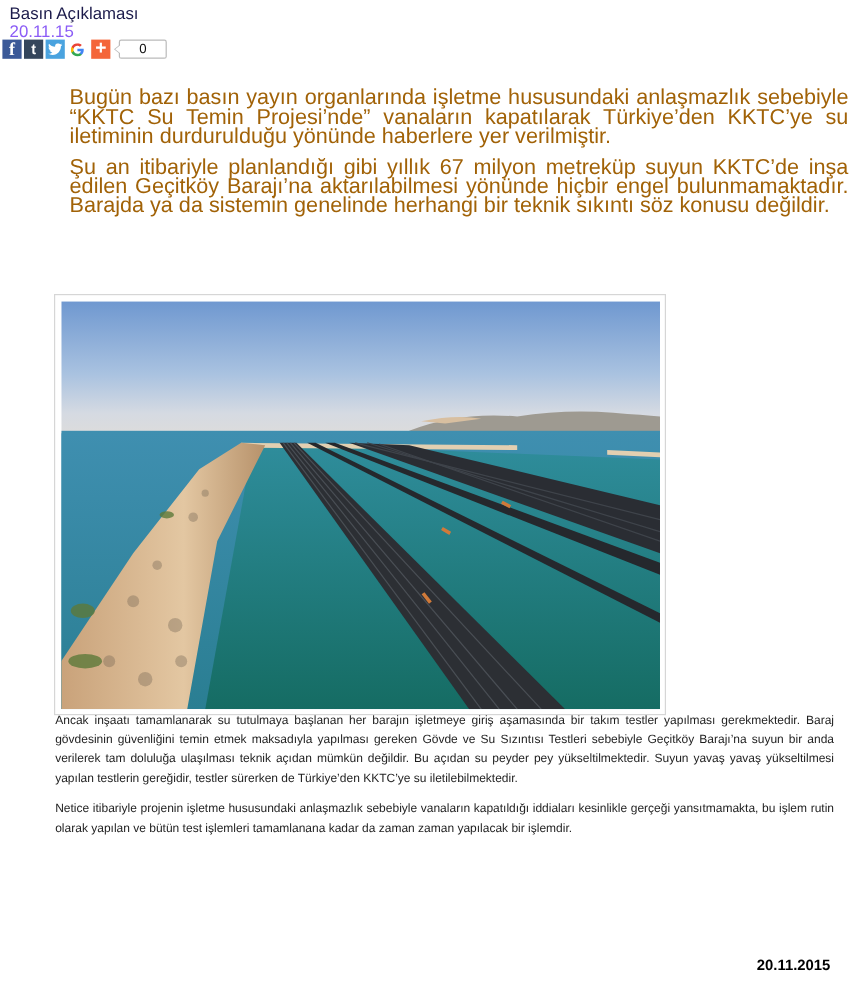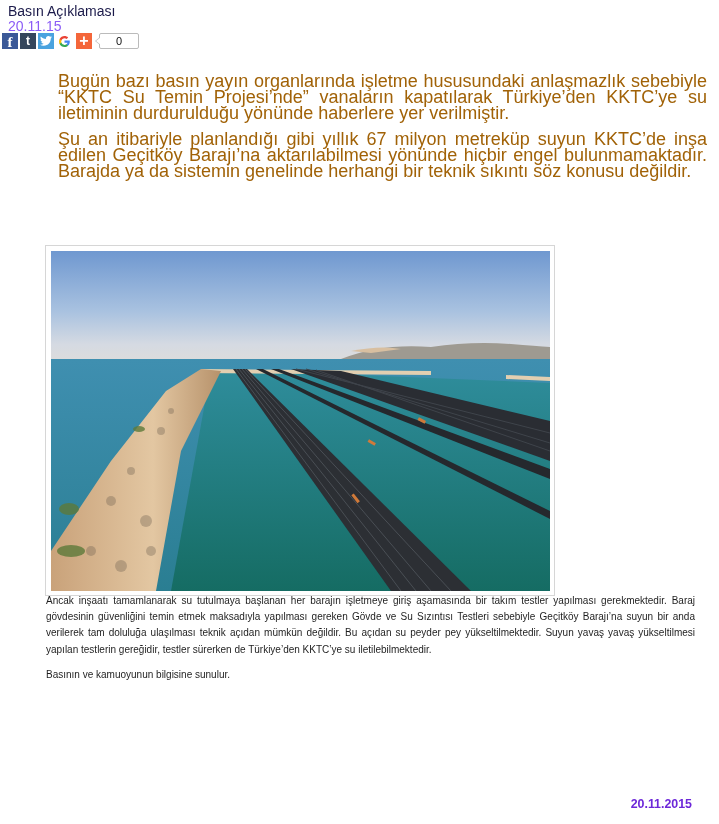--- a/index.html
+++ b/index.html
@@ -24,21 +24,21 @@
              border-top: 4px solid transparent; border-bottom: 4px solid transparent; border-right: 5px solid #fff; }
   .content { position: absolute; left: 46px; top: 73px; width: 649px; font-size: 18px; line-height: 16.2px;
              text-align: justify; color: #a16207; margin-left: 12px; }
   .content p { margin: 0 0 9px 0; }
   .photo-frame { position: absolute; left: 45px; top: 245px; width: 508px; height: 349px;
                  border: 1px solid #d6d6d6; background: #fff; }
   .photo { position: absolute; left: 5px; top: 5px; width: 499px; height: 340px; overflow: hidden; }
   .lower { position: absolute; left: 46px; top: 593px; width: 649px; font-size: 10px; line-height: 16.2px;
            text-align: justify; color: #1e1e1e; }
   .lower p { margin: 0 0 9px 0; }
-  .signdate { position: absolute; right: 27px; top: 797px; font-size: 12.4px; font-weight: bold; color: #6d28d9; }
+  .signdate { position: absolute; right: 27px; top: 797px; font-size: 12.4px; font-weight: bold; color: #000000; }
 </style>
 </head>
 <body>
 
 <div class="title">Basın Açıklaması</div>
 <div class="date-top">20.11.15</div>
 
 <div class="share">
   <div class="sbtn fb">
     <span style="font-family:'Liberation Serif',serif;font-size:15px;margin-top:2px;">f</span>
@@ -137,16 +137,16 @@
         <rect x="300" y="246" width="10" height="3" transform="rotate(52 305 247)"></rect>
         <rect x="317" y="190" width="8" height="3" transform="rotate(30 321 191)"></rect>
         <rect x="367" y="168" width="8" height="3" transform="rotate(28 371 169)"></rect>
       </g>
     </svg>
   </div>
 </div>
 
 <div class="lower">
   <p>Ancak inşaatı tamamlanarak su tutulmaya başlanan her barajın işletmeye giriş aşamasında bir takım testler yapılması gerekmektedir. Baraj gövdesinin güvenliğini temin etmek maksadıyla yapılması gereken Gövde ve Su Sızıntısı Testleri sebebiyle Geçitköy Barajı’na suyun bir anda verilerek tam doluluğa ulaşılması teknik açıdan mümkün değildir. Bu açıdan su peyder pey yükseltilmektedir. Suyun yavaş yavaş yükseltilmesi yapılan testlerin gereğidir, testler sürerken de Türkiye’den KKTC’ye su iletilebilmektedir.</p>
-  <p>Basının ve kamuoyunun bilgisine sunulur.</p>
+  <p>Netice itibariyle projenin işletme hususundaki anlaşmazlık sebebiyle vanaların kapatıldığı iddiaları kesinlikle gerçeği yansıtmamakta, bu işlem rutin olarak yapılan ve bütün test işlemleri tamamlanana kadar da zaman zaman yapılacak bir işlemdir.</p>
 </div>
 
 <div class="signdate">20.11.2015</div>
 
 </body></html>

